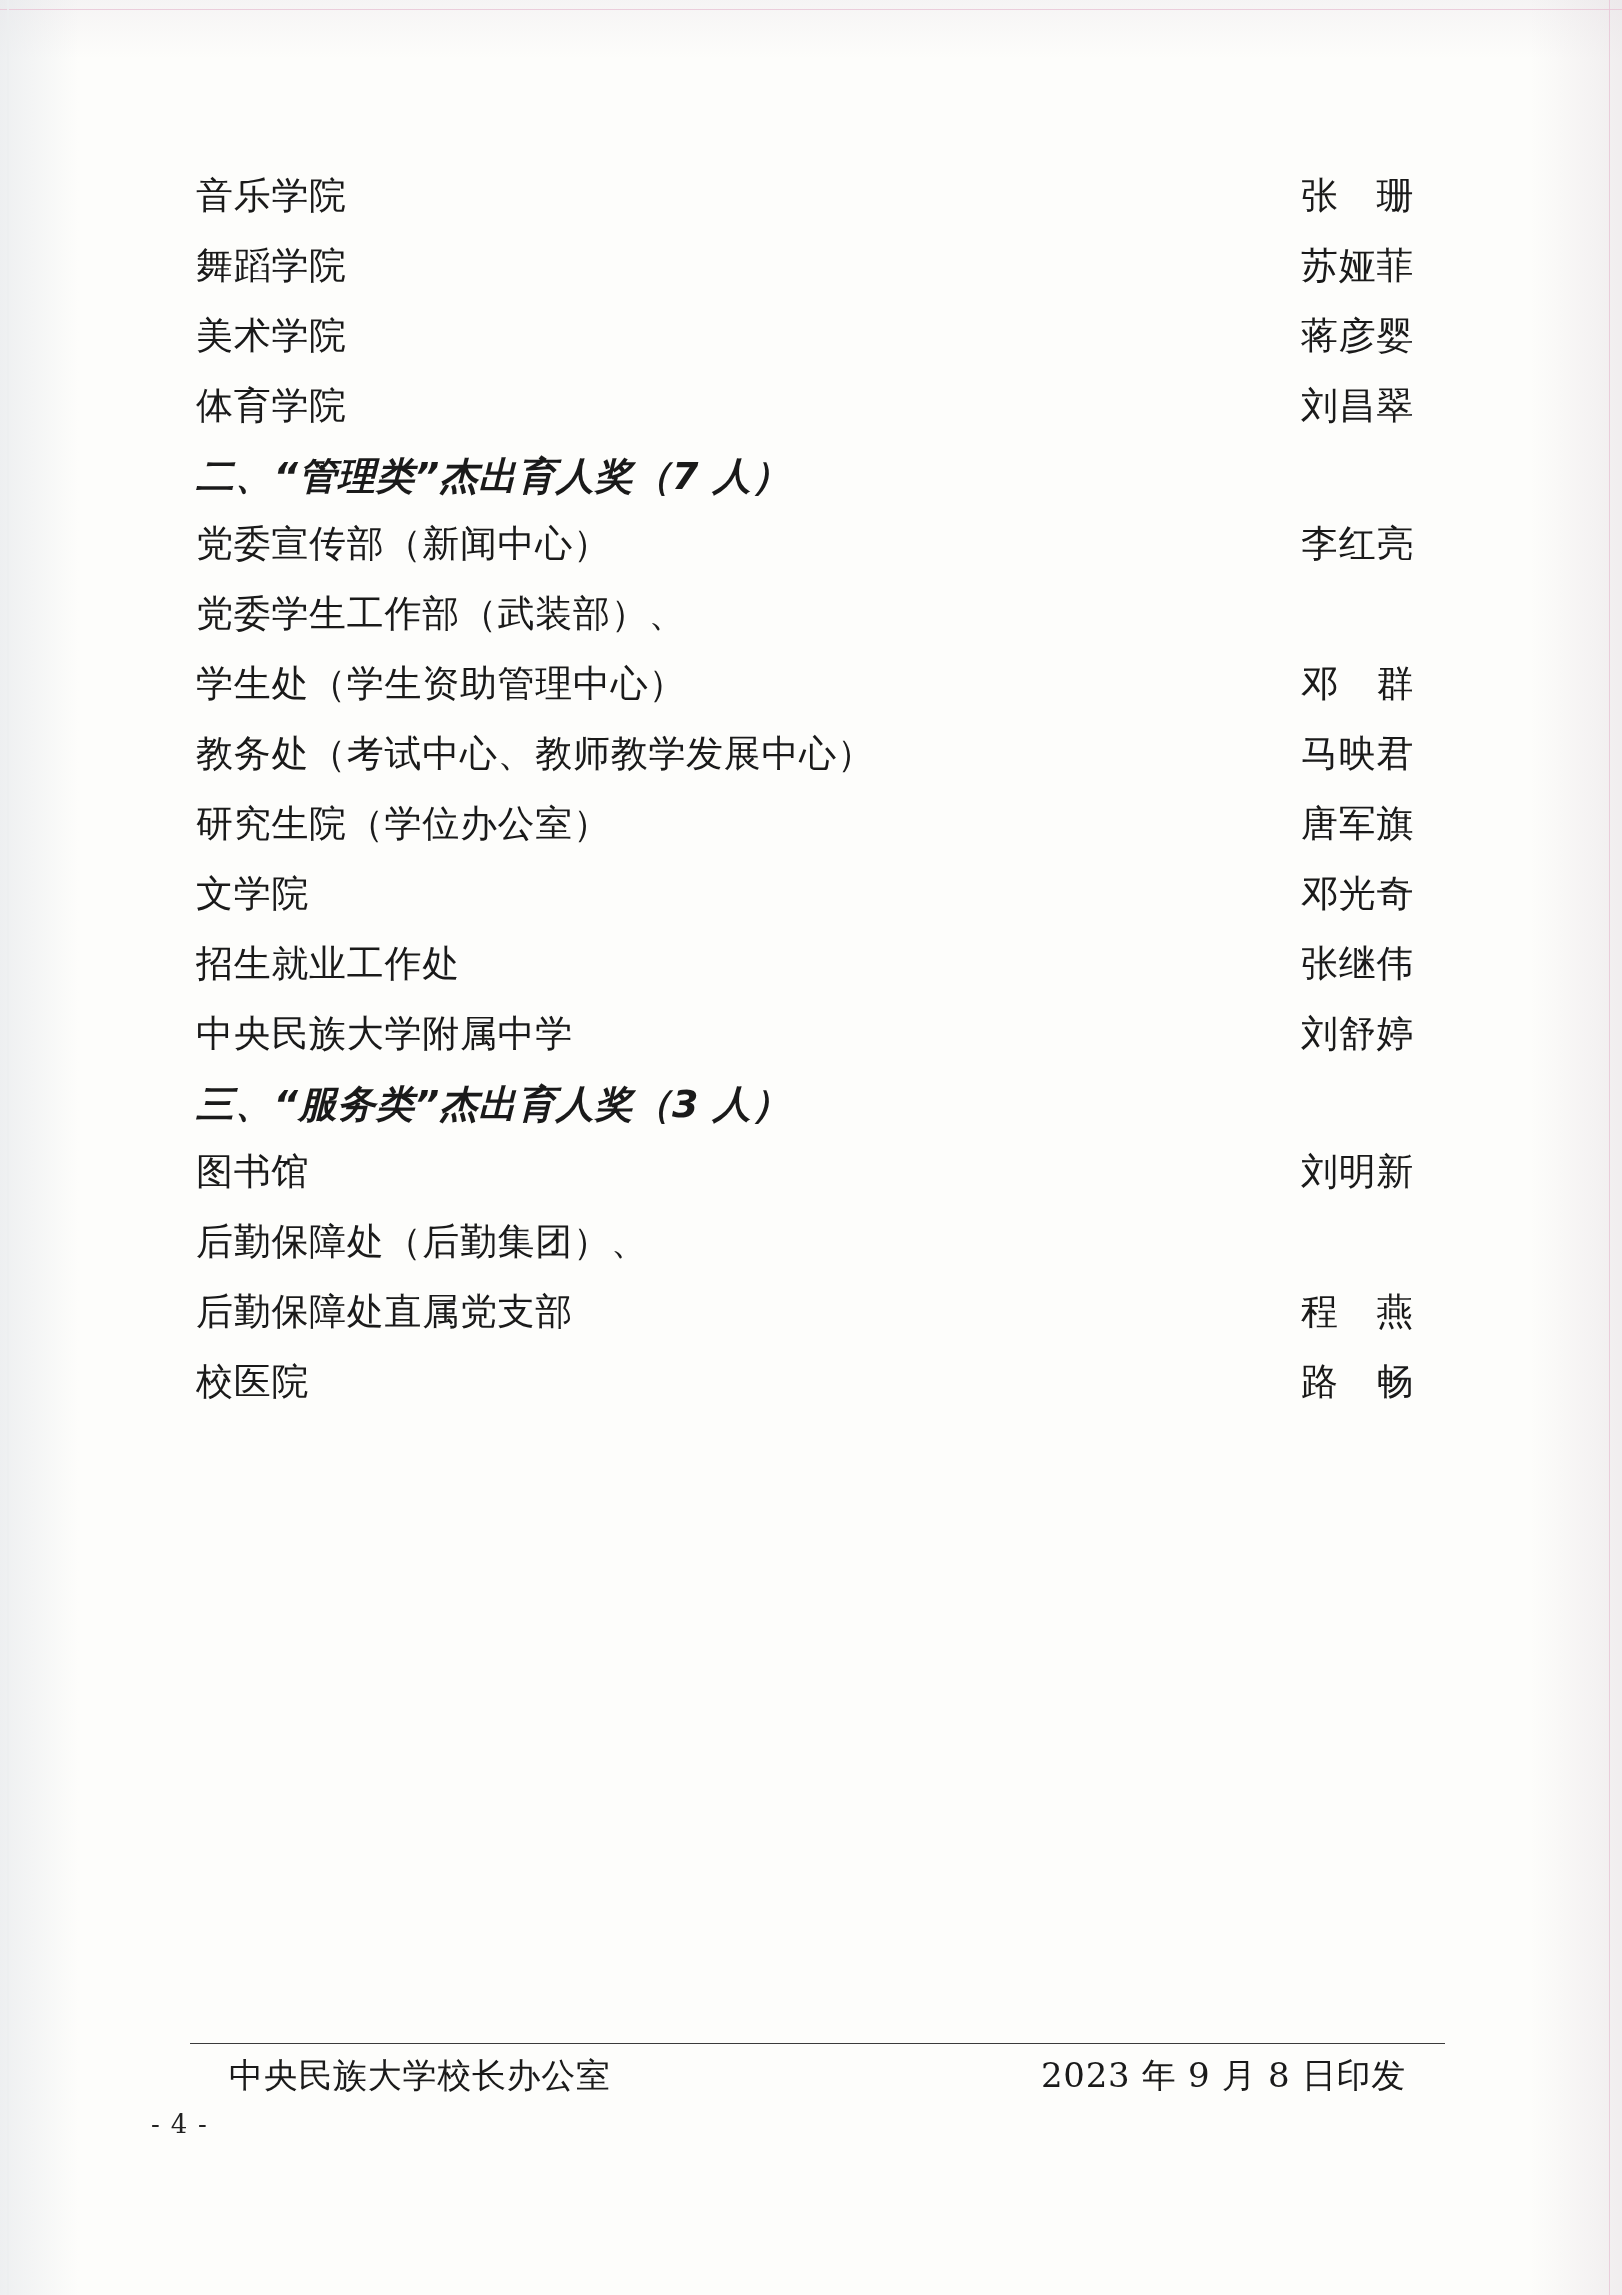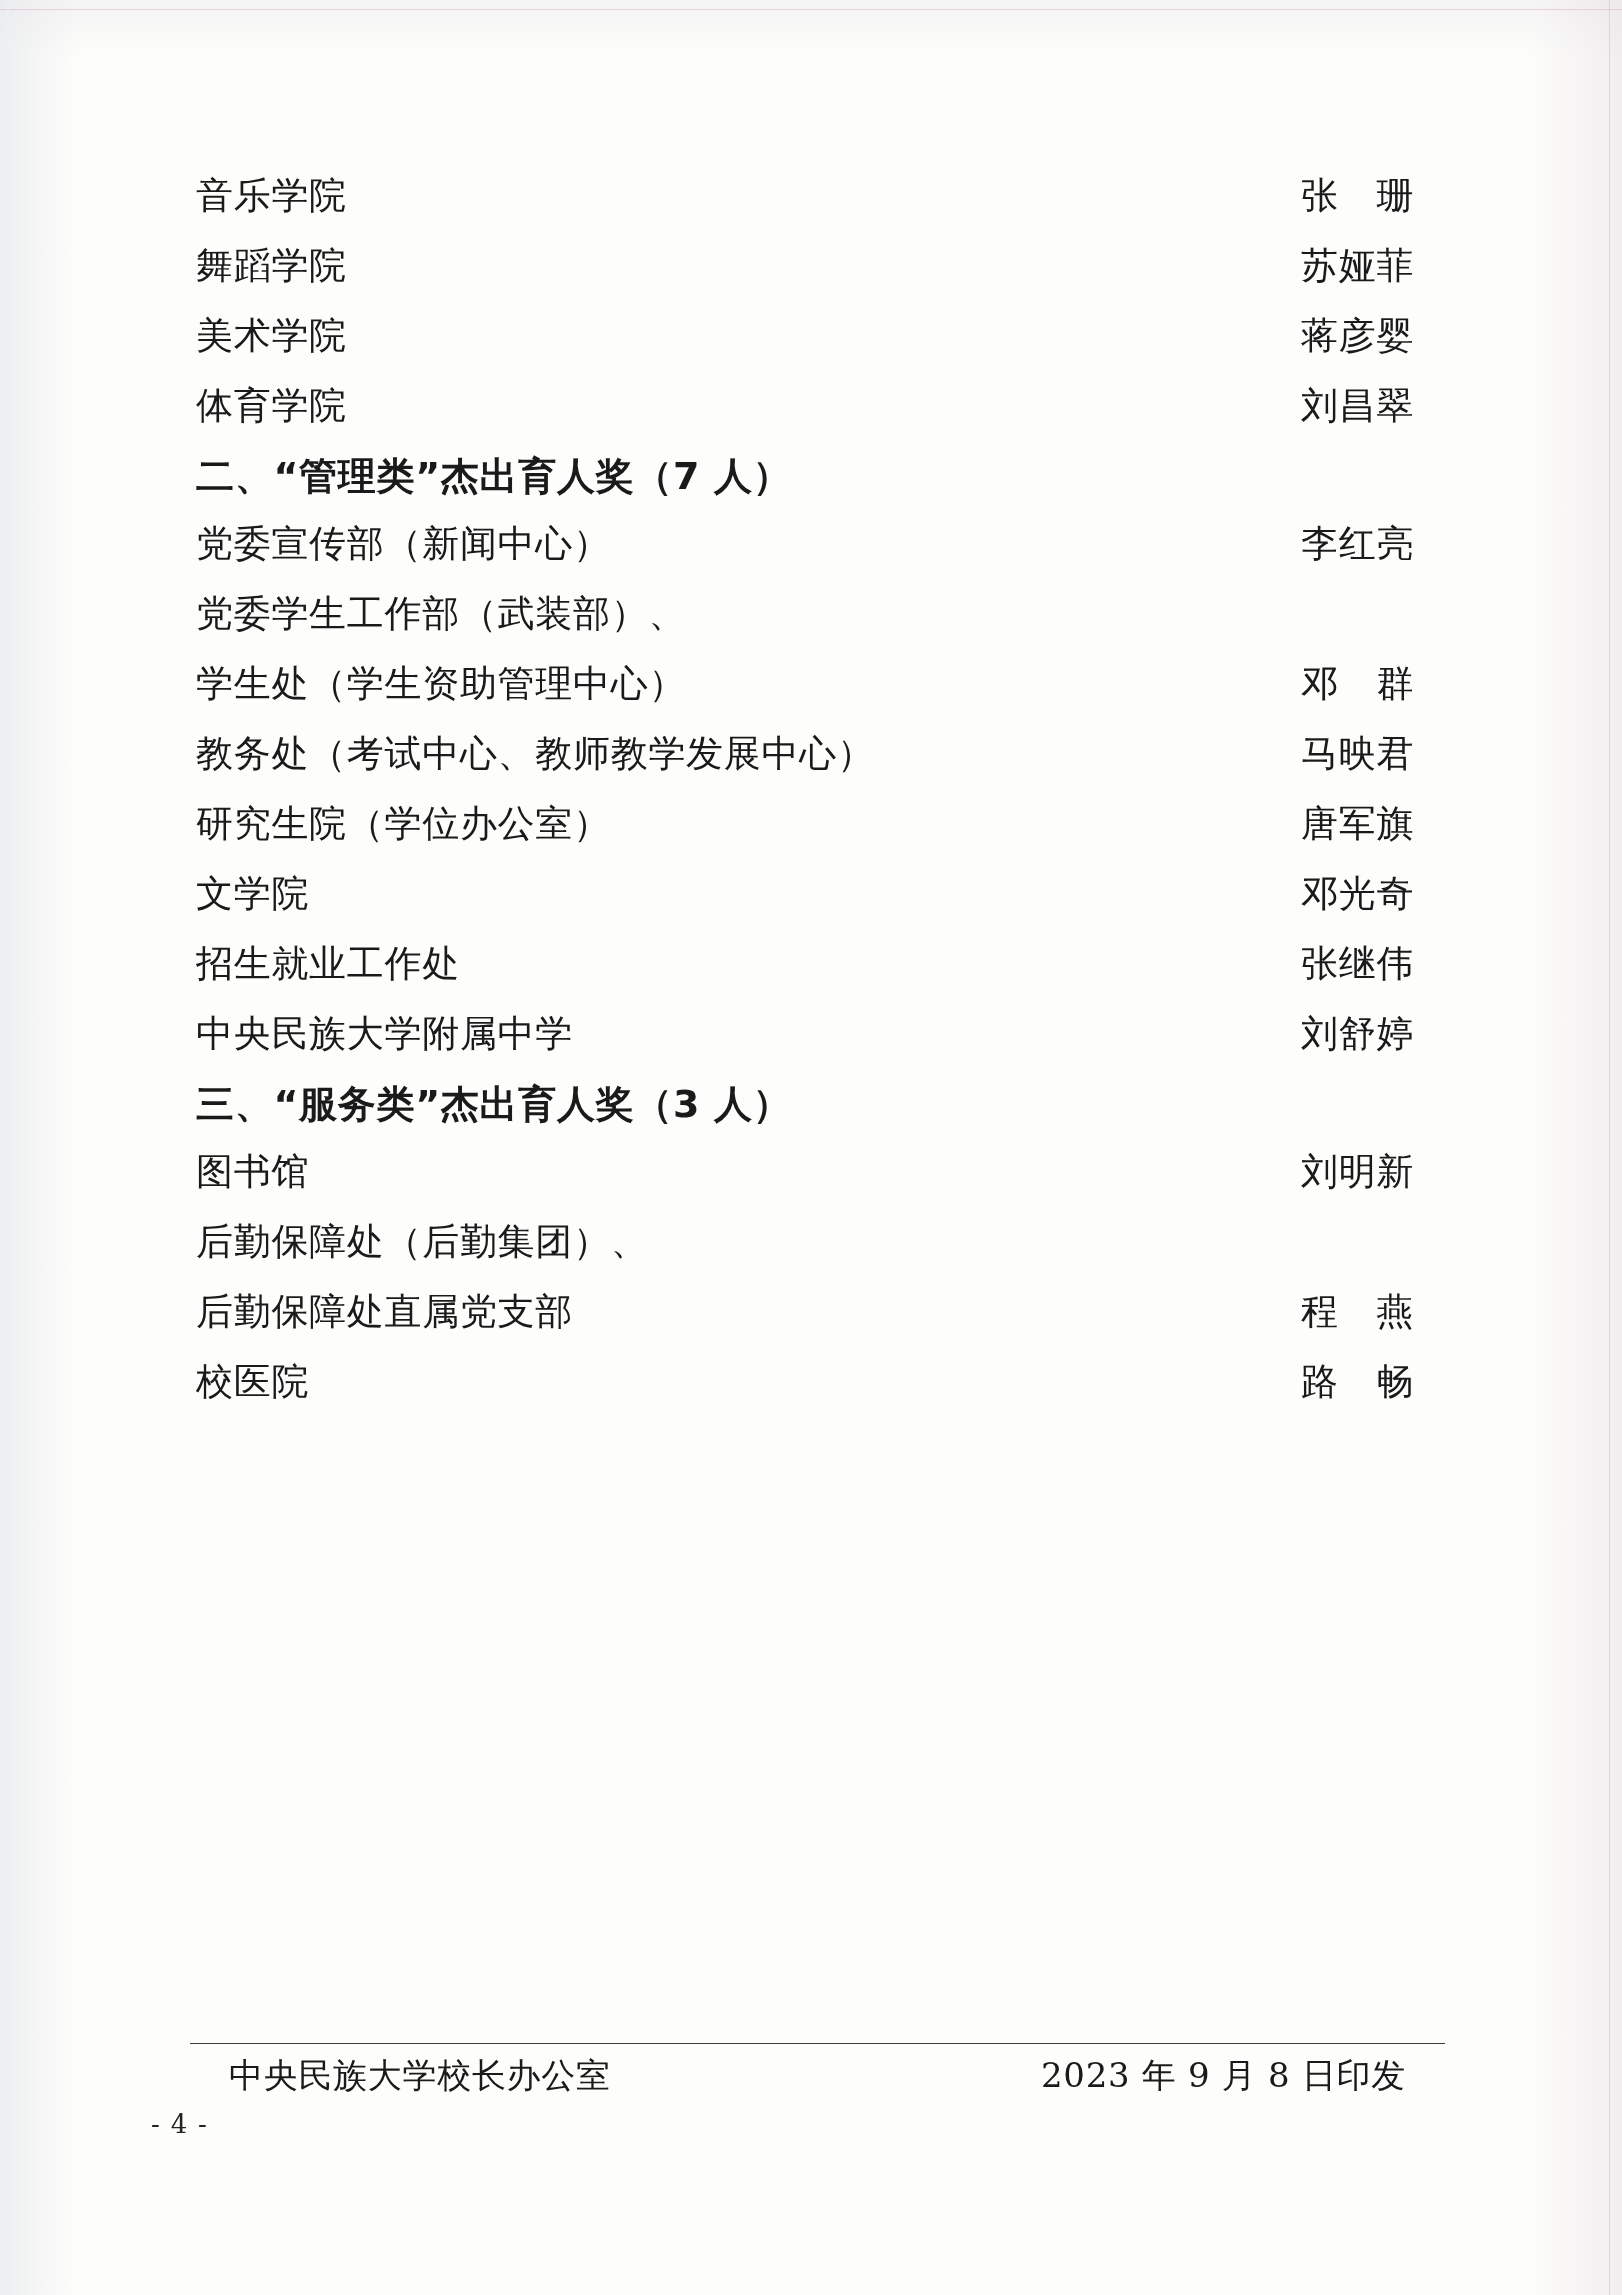--- a/index.html
+++ b/index.html
@@ -75,20 +75,21 @@
     font-family: Liberation Serif, serif;
   }
 
   .section-title {
     font-family: "DejaVu Sans", "Liberation Sans", sans-serif;
     font-weight: bold;
     font-size: 38px;
     line-height: 1.0;
     margin: 6.5px 0 30px 0;
     letter-spacing: 0.7px;
+    font-style: italic;
   }
 
   
   .footer {
     position: absolute;
     left: 190px;
     right: 177px;
     bottom: 196px;
   }
   .footer-rule {

